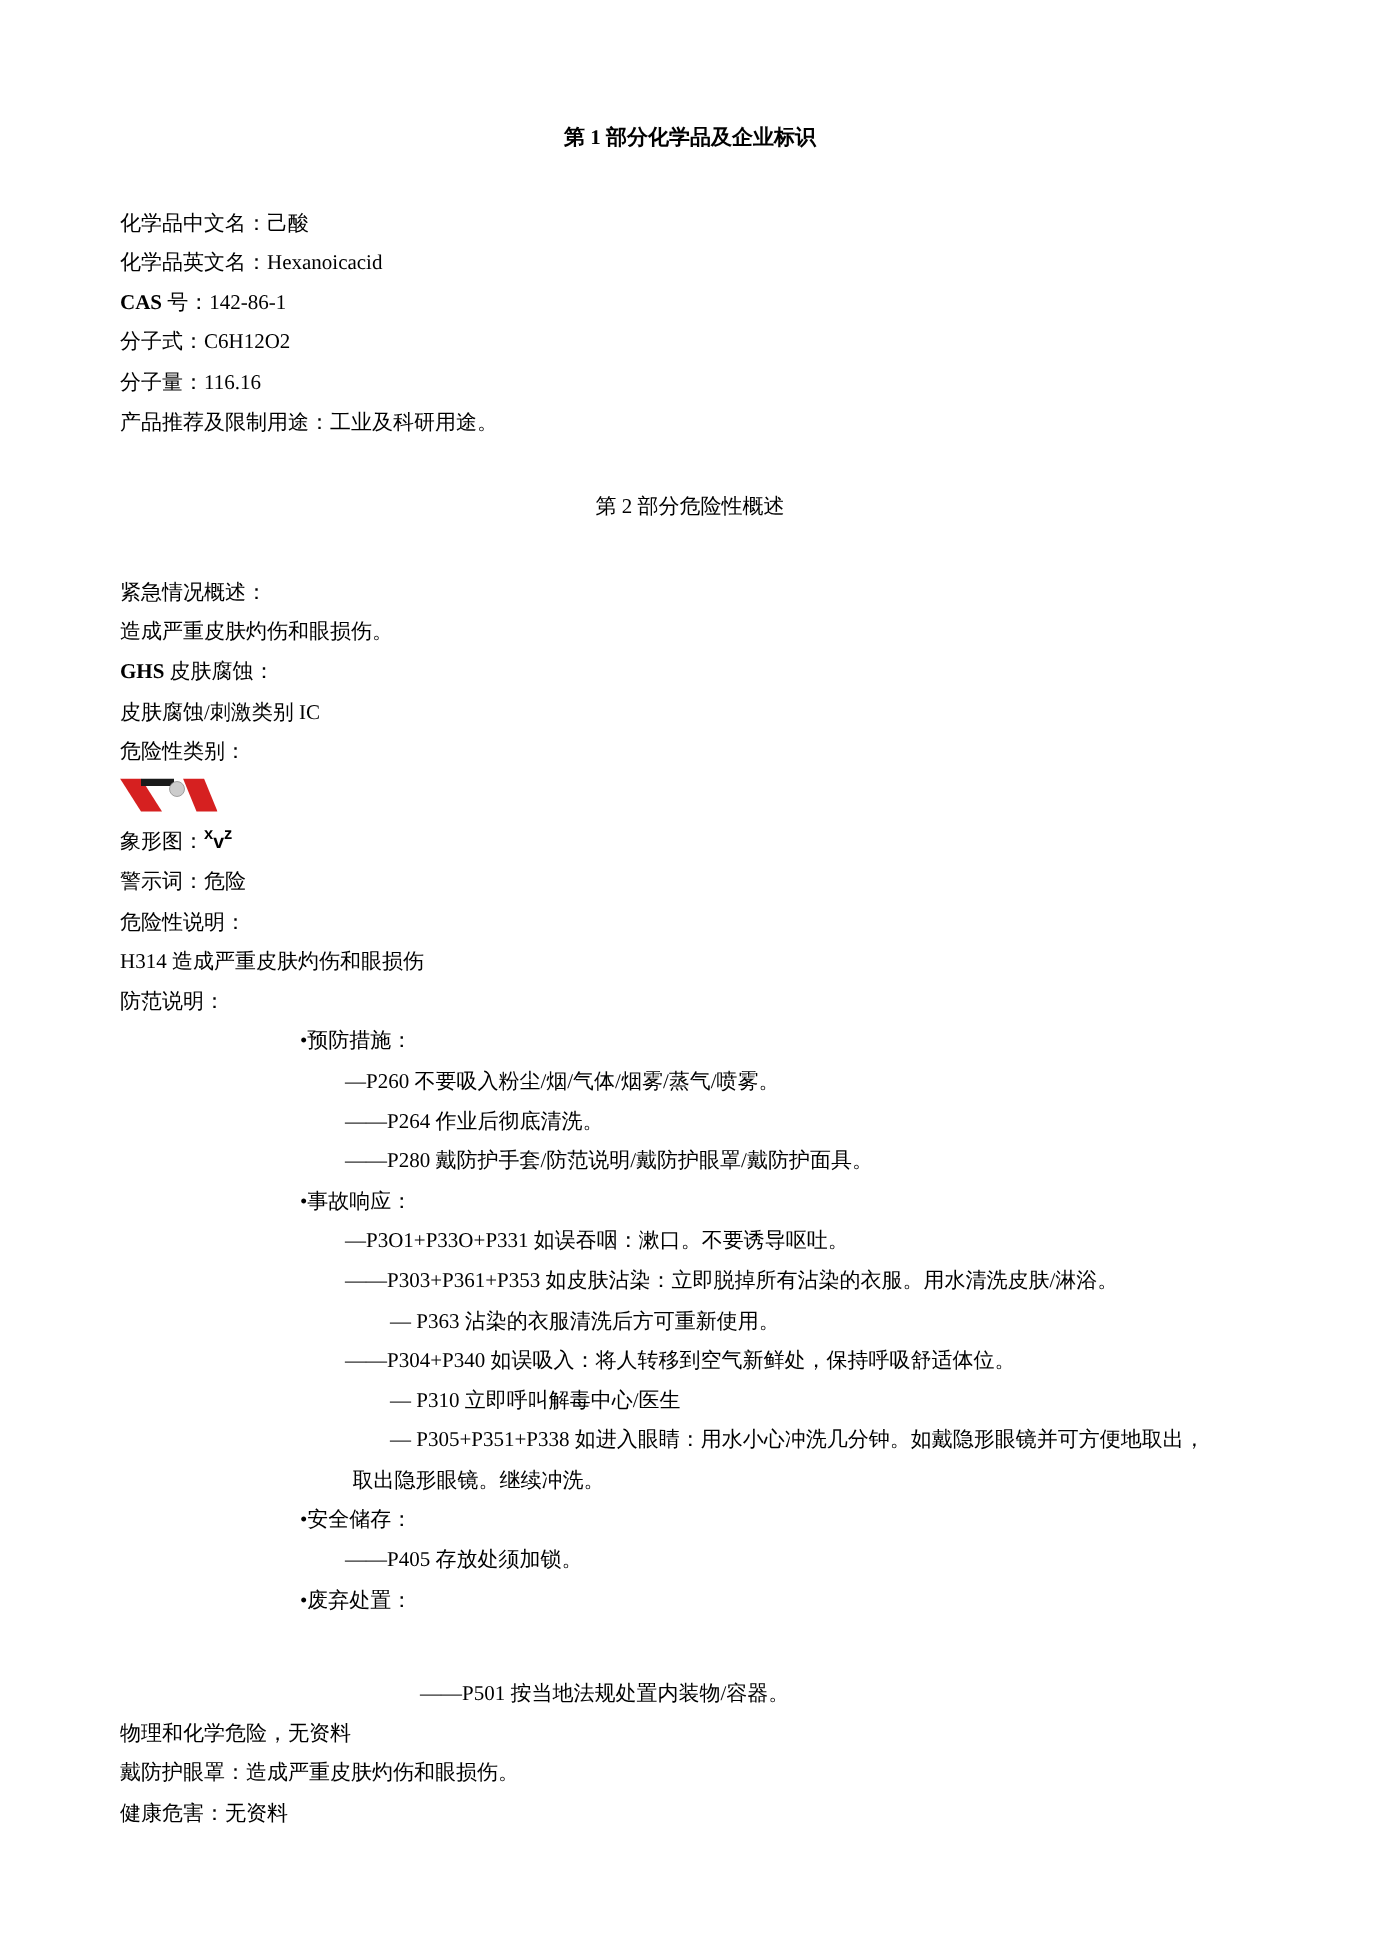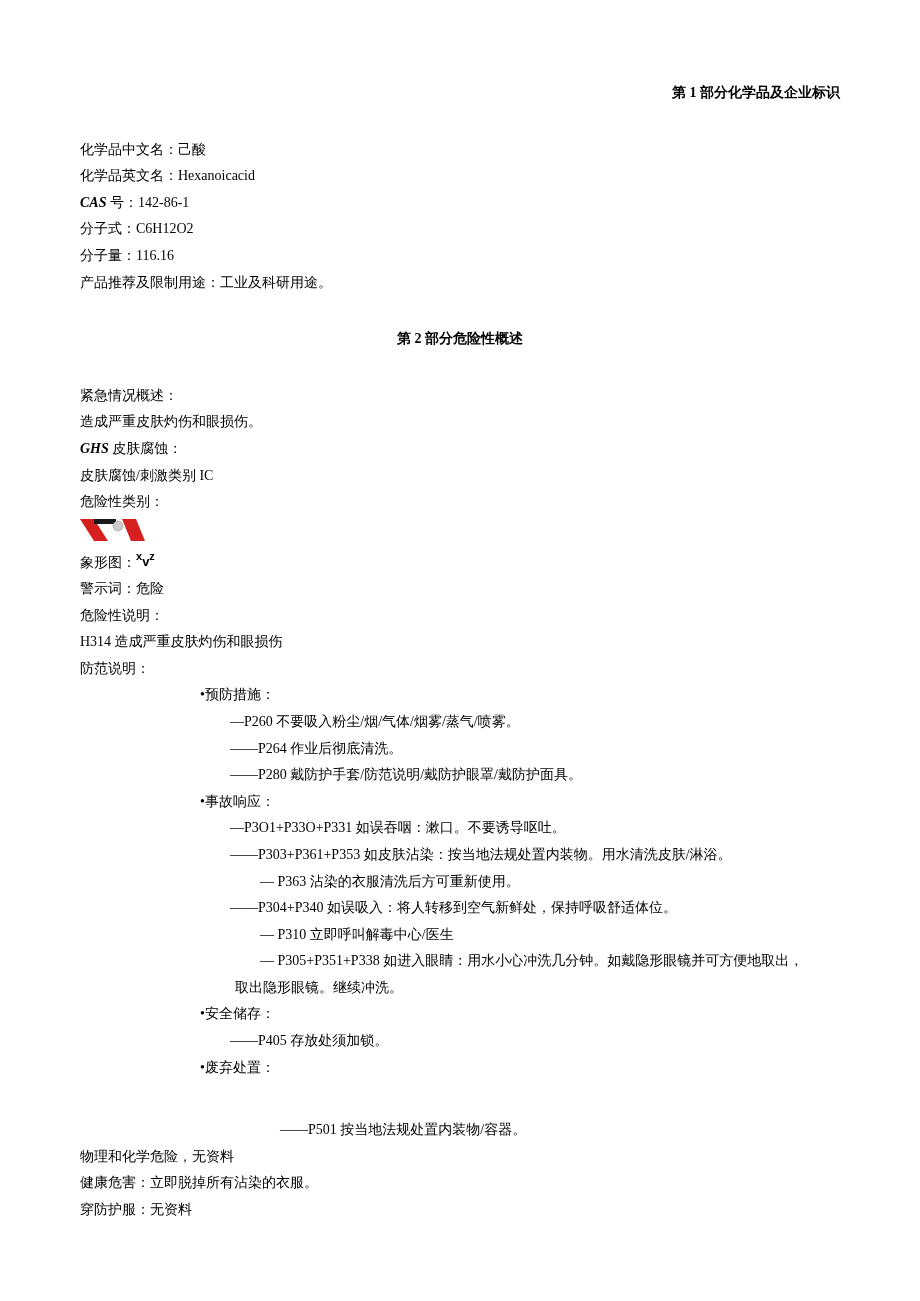--- a/index.html
+++ b/index.html
@@ -7,30 +7,30 @@
       font-size: 14px;
       line-height: 1.9;
       color: #000;
       background: #fff;
       margin: 0;
       padding: 80px 80px 40px 80px;
       width: 920px;
       box-sizing: border-box;
     }
     .section-title {
-      text-align: right;
+      text-align: center;
       font-weight: bold;
       margin: 0 0 30px 0;
     }
     .section-title-2 {
       text-align: center;
-      font-weight: bold;
+      font-weight: normal;
       margin: 30px 0 30px 0;
     }
-    .bold { font-weight: bold; font-style: italic; }
+    .bold { font-weight: bold; }
     .pictogram {
       width: 60px;
       height: 25px;
       position: relative;
       margin: 3px 0;
     }
     .pictogram svg { display: block; }
     .xvz { font-family: Liberation Sans, sans-serif; }
     .xvz .x { font-size: 11px; font-weight: bold; vertical-align: super; }
     .xvz .v { font-size: 13px; font-weight: bold; }
@@ -77,28 +77,28 @@
 <p>H314 造成严重皮肤灼伤和眼损伤</p>
 <p>防范说明：</p>
 
 <p class="indent-1">•预防措施：</p>
 <p class="indent-2">—P260 不要吸入粉尘/烟/气体/烟雾/蒸气/喷雾。</p>
 <p class="indent-2">——P264 作业后彻底清洗。</p>
 <p class="indent-2">——P280 戴防护手套/防范说明/戴防护眼罩/戴防护面具。</p>
 
 <p class="indent-1">•事故响应：</p>
 <p class="indent-2">—P3O1+P33O+P331 如误吞咽：漱口。不要诱导呕吐。</p>
-<p class="indent-2">——P303+P361+P353 如皮肤沾染：按当地法规处置内装物。用水清洗皮肤/淋浴。</p>
+<p class="indent-2">——P303+P361+P353 如皮肤沾染：立即脱掉所有沾染的衣服。用水清洗皮肤/淋浴。</p>
 <p class="indent-2b">—   P363 沾染的衣服清洗后方可重新使用。</p>
 <p class="indent-2">——P304+P340 如误吸入：将人转移到空气新鲜处，保持呼吸舒适体位。</p>
 <p class="indent-2b">—    P310 立即呼叫解毒中心/医生</p>
 <p class="indent-2b">—    P305+P351+P338 如进入眼睛：用水小心冲洗几分钟。如戴隐形眼镜并可方便地取出，</p>
 <p class="indent-3">取出隐形眼镜。继续冲洗。</p>
 
 <p class="indent-1">•安全储存：</p>
 <p class="indent-2">——P405 存放处须加锁。</p>
 
 <p class="indent-1">•废弃处置：</p>
 <p class="indent-2c">——P501 按当地法规处置内装物/容器。</p>
 
 <p>物理和化学危险，无资料</p>
-<p>健康危害：立即脱掉所有沾染的衣服。</p>
-<p>穿防护服：无资料</p>
+<p>戴防护眼罩：造成严重皮肤灼伤和眼损伤。</p>
+<p>健康危害：无资料</p>
 
 </body></html>

